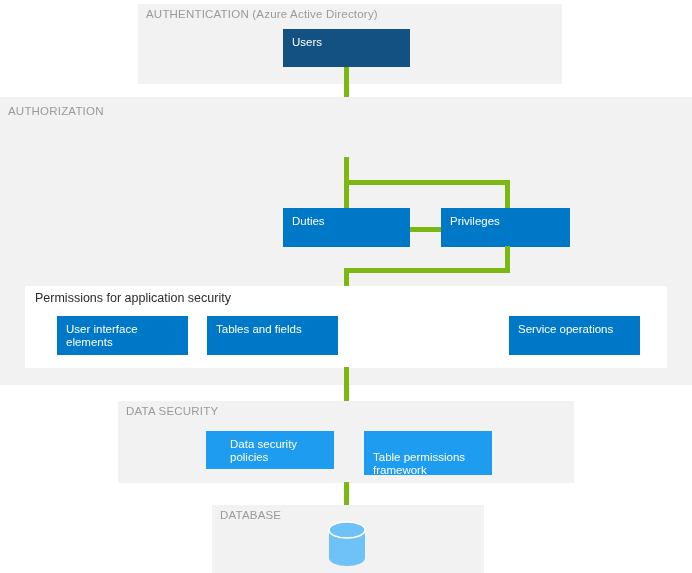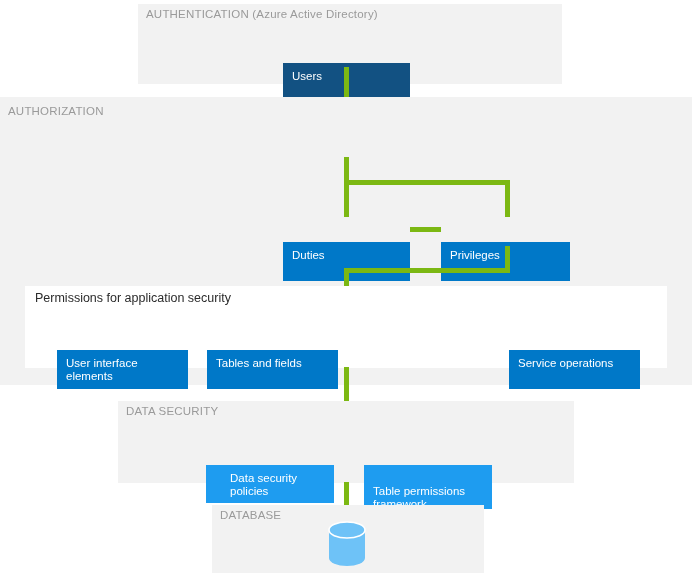--- a/index.html
+++ b/index.html
@@ -45,21 +45,20 @@
 
   
   .node {
     position: absolute;
     box-sizing: border-box;
     color: #ffffff;
     font-size: 11.5px;
     line-height: 13px;
     padding: 7px 9px 0 9px;
     overflow: hidden;
-    margin-top: 34px;
   }
   .node.navy   { background: #125182; }
   .node.blue   { background: #0078c8; }
   .node.bright { background: #1e9cf0; }
 
   
   .conn {
     position: absolute;
     background: #7cb813;
   }

